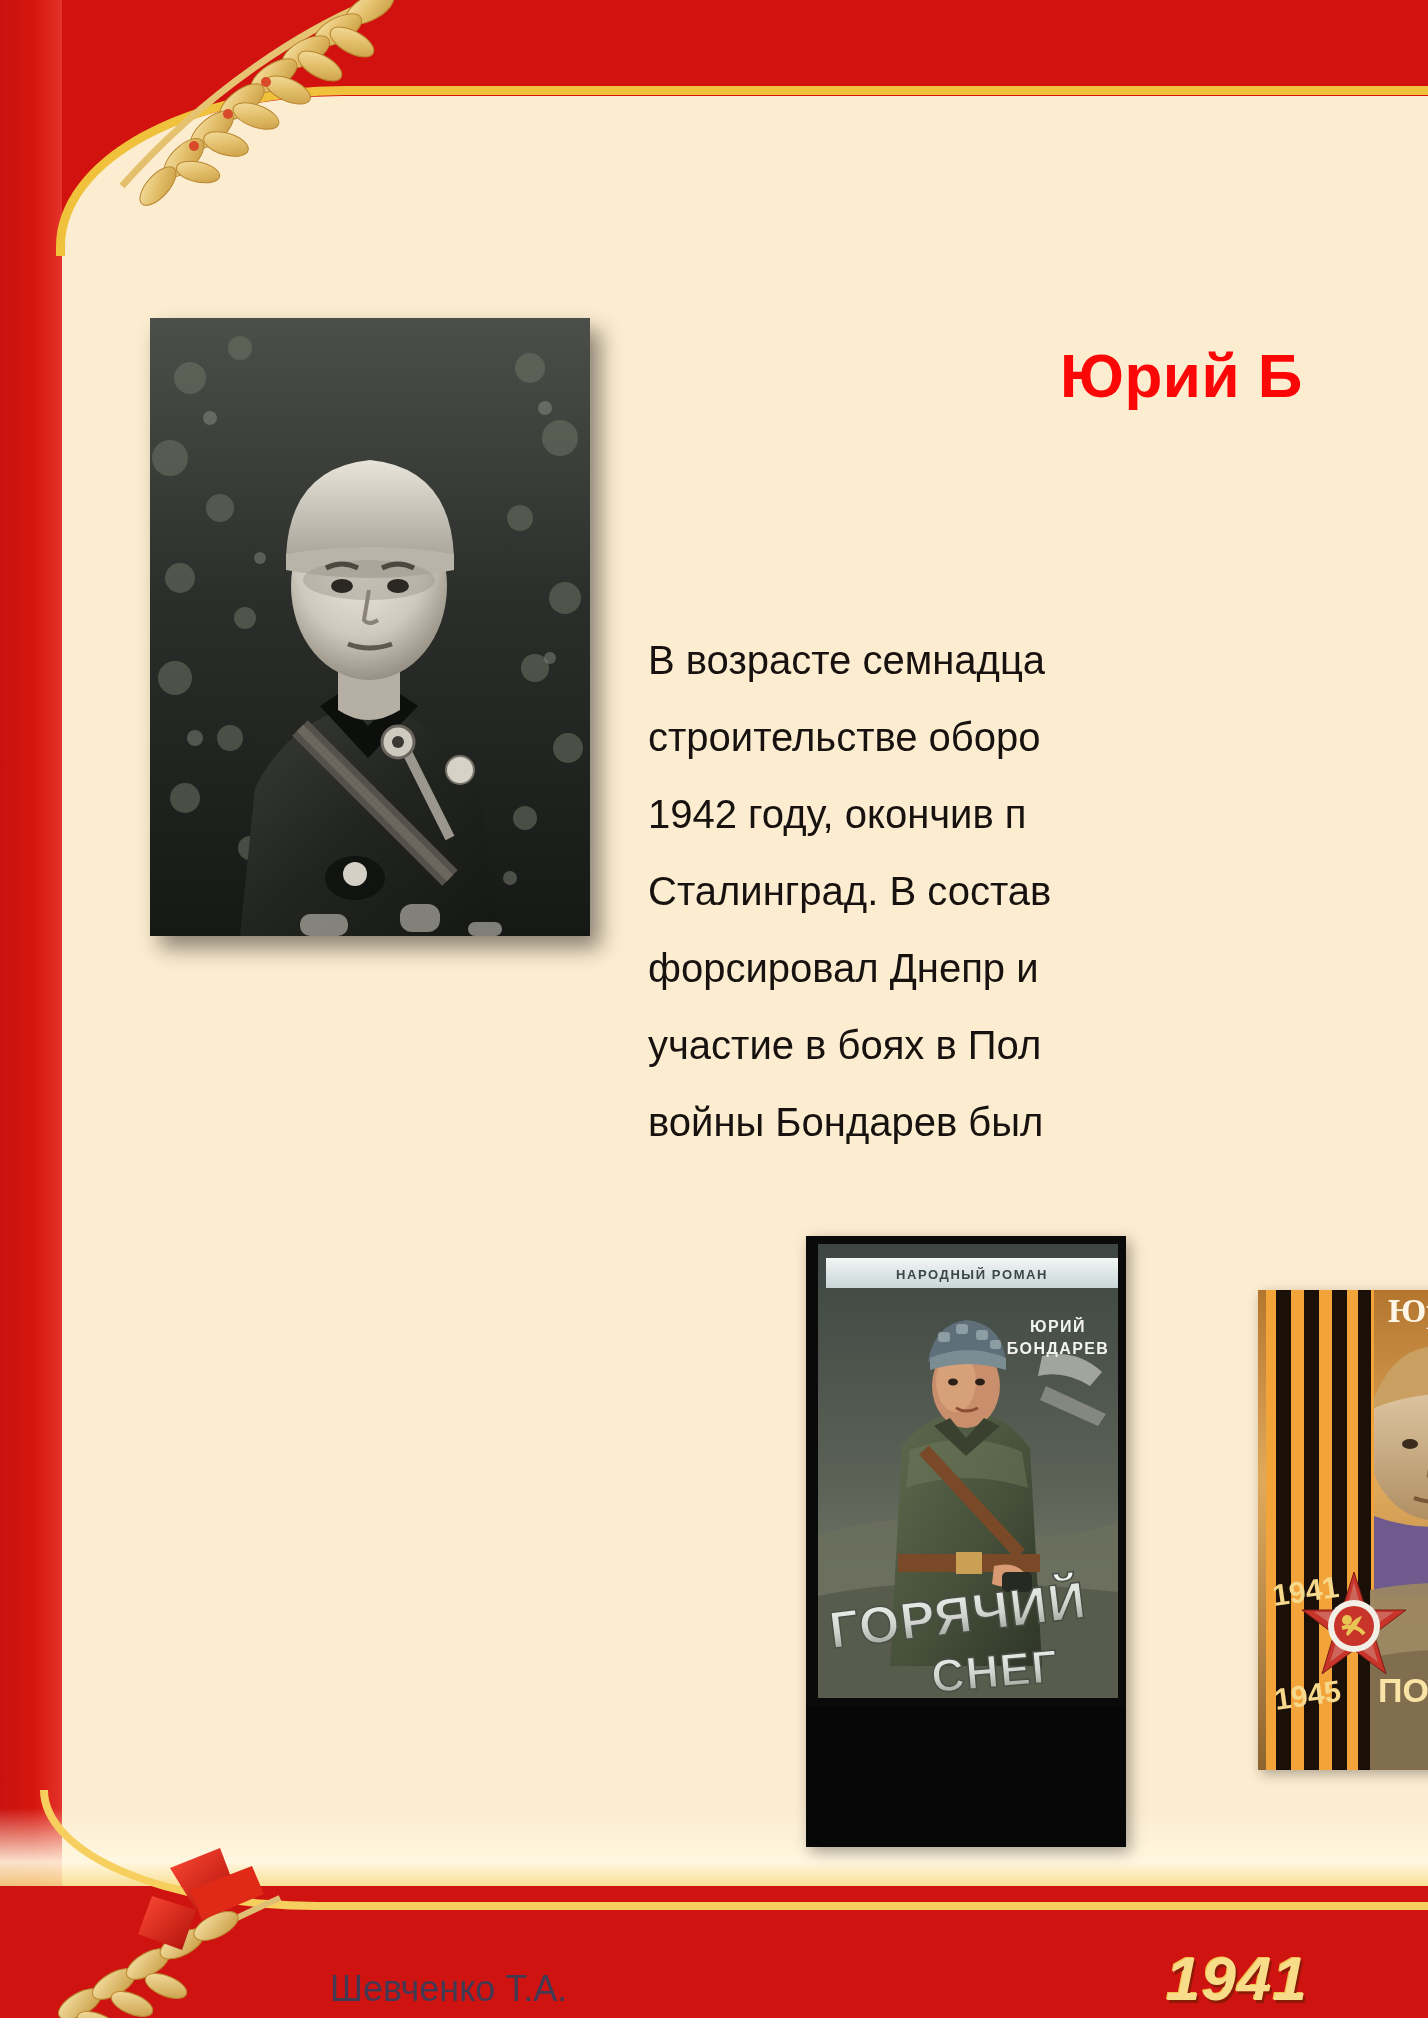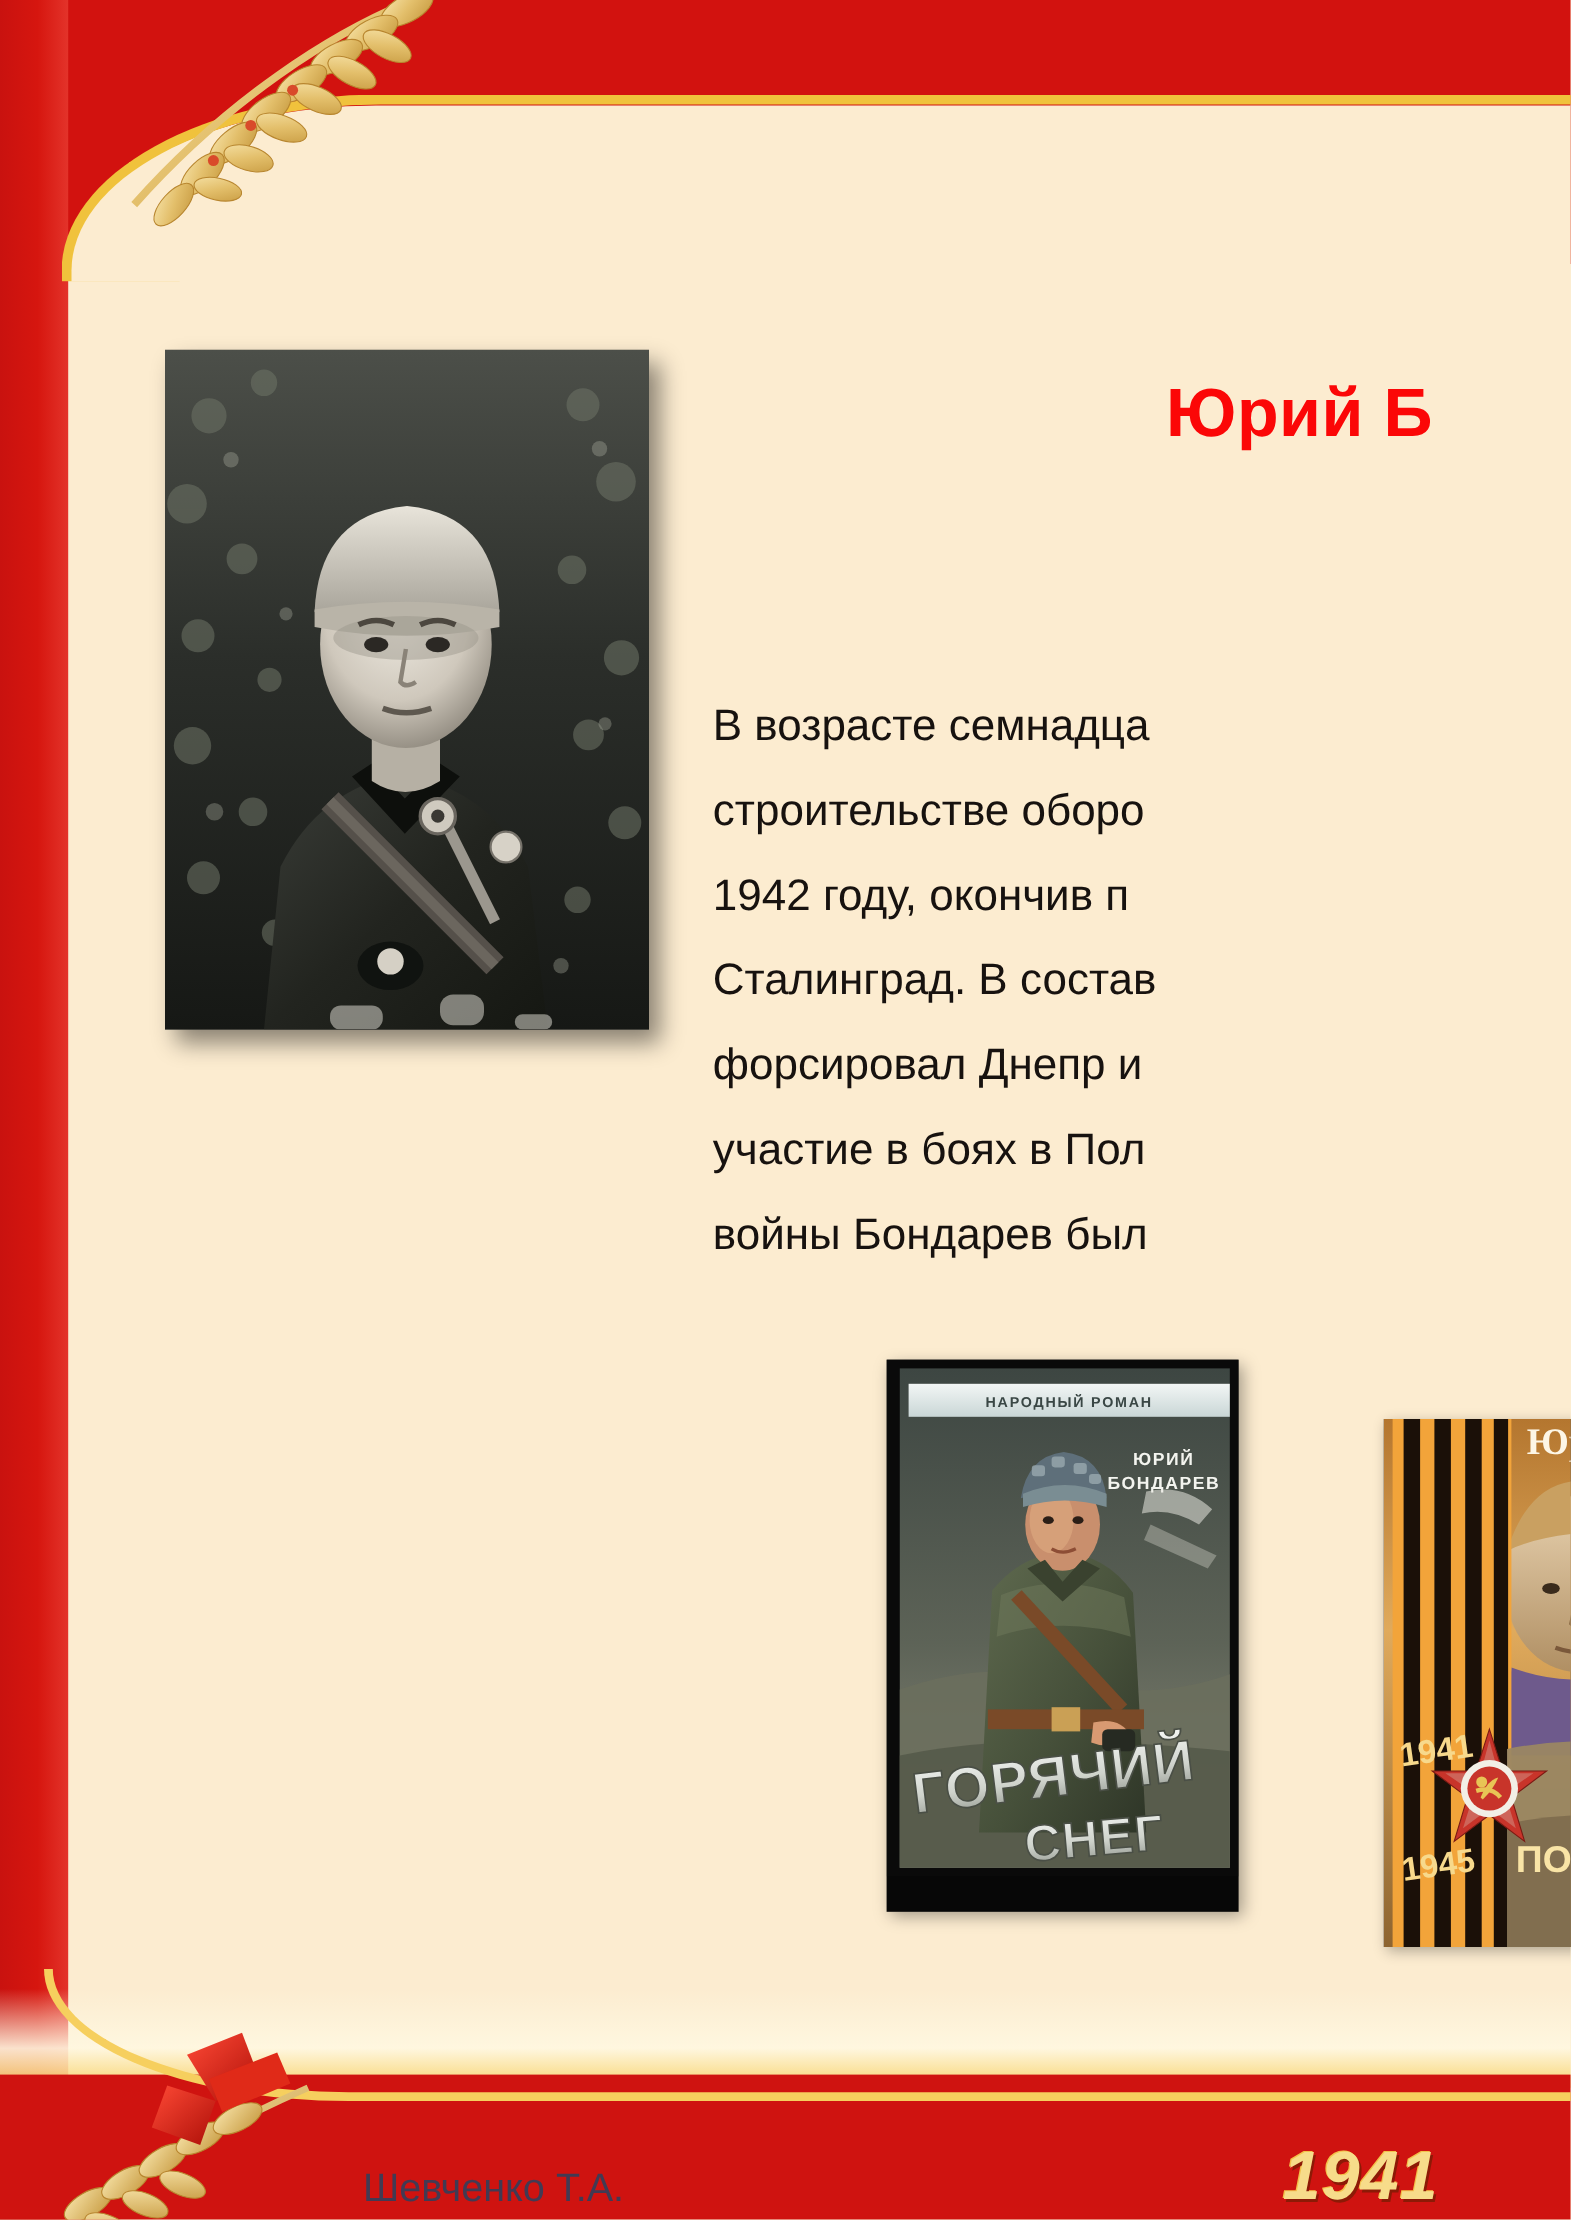--- a/index.html
+++ b/index.html
@@ -120,21 +120,21 @@
     color: #17120f;
     white-space: nowrap;
     z-index: 12;
   }
   .body-text .ln { display:block; }
 
   
   .book {
     position: absolute;
     left: 806px; top: 1236px;
-    width: 320px; height: 502px;
+    width: 320px; height: 611px;
     z-index: 12;
     box-shadow: 4px 5px 14px rgba(0,0,0,.35);
     background: #070707;
     overflow:hidden;
   }
 
   
   .poster {
     position: absolute;
     left: 1258px; top: 1290px;

